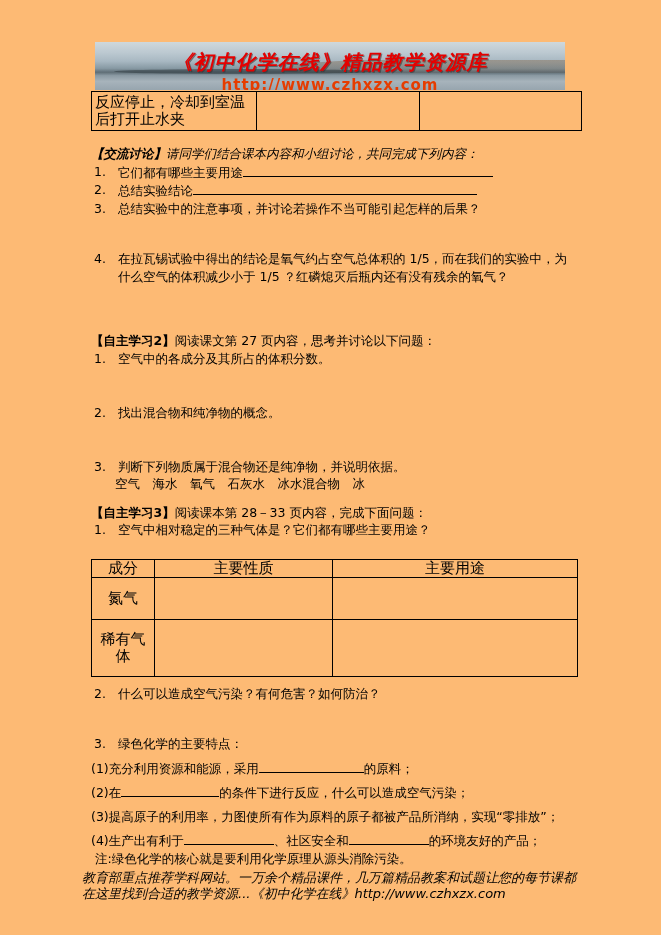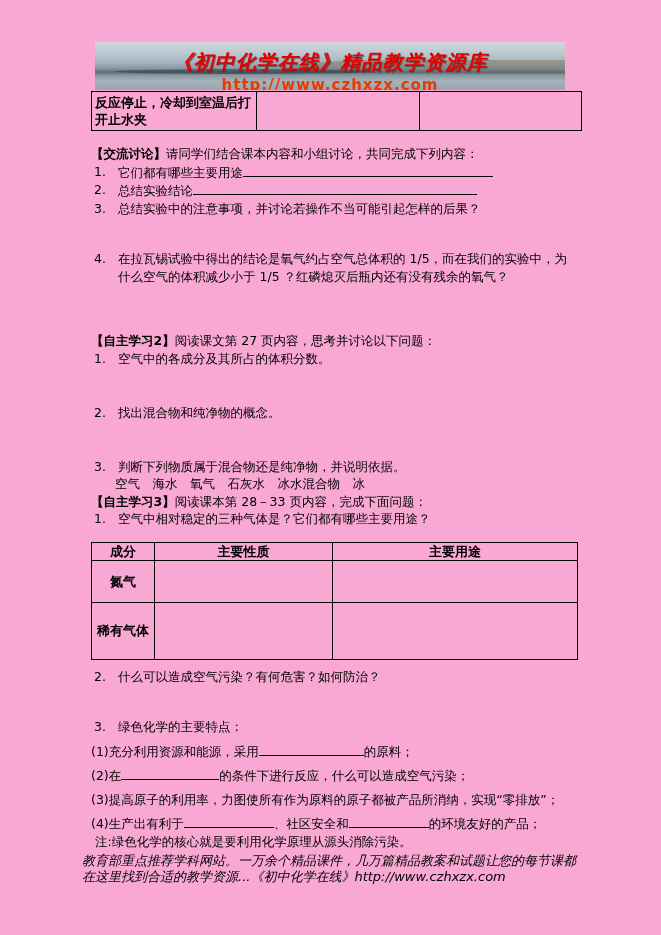--- a/index.html
+++ b/index.html
@@ -1,17 +1,17 @@
 <!DOCTYPE html>
 <html><head>
 <meta charset="utf-8">
 <style>
   html,body{margin:0;padding:0;background:#fff;}
   .page{
-    position:relative;width:661px;height:935px;background:#f9a8d4;overflow:hidden;
+    position:relative;width:661px;height:935px;background:#fdba74;overflow:hidden;
     font-family:"DejaVu Sans","Liberation Sans",sans-serif;color:#000;
   }
   
   .banner{
     position:absolute;left:95px;top:42px;width:470px;height:48px;overflow:hidden;
     background:linear-gradient(180deg,#cfd8dc 0%,#bcc9d1 22%,#a8b8c2 40%,#8799a3 55%,#5f6e76 63%,#8b9aa3 70%,#a7b3bb 82%,#97a5ae 100%);
   }
   .banner:before{ 
     content:"";position:absolute;right:0;top:38%;width:60%;height:26%;
     background:linear-gradient(180deg,rgba(138,118,96,.55),rgba(96,92,86,.25));
@@ -34,36 +34,36 @@
   .content{position:absolute;left:91px;top:91px;width:478px;}
   p{margin:0;font-size:12.5px;line-height:17.5px;}
   .bold{font-weight:bold;}
   .li{display:flex;margin:0;font-size:12.5px;line-height:17.5px;}
   .li .num{flex:none;width:24px;padding-left:3px;}
   .li .txt{flex:1;}
   .blank{display:inline-block;border-bottom:1px solid #000;height:13px;vertical-align:baseline;}
   .b250{width:250px}.b284{width:284px}.b105{width:105px}.b98{width:98px}.b90{width:90px}.b80{width:80px}
   
   table{border-collapse:collapse;table-layout:fixed;}
-  td,th{border:1px solid #000;font-size:13px;line-height:17px;font-weight:bold;}
+  td,th{border:1px solid #000;font-size:15px;line-height:17px;font-weight:normal;}
   .exp-table{width:477px;}
   .exp-table td{vertical-align:top;padding:2px 3px;}
   .exp-table .c1{width:158px;} .exp-table .c2{width:156px;} .exp-table .c3{width:155px;}
-  .gas-table{width:477px;margin-top:14px;}
+  .gas-table{width:477px;margin-top:20px;}
   .gas-table td,.gas-table th{text-align:center;vertical-align:middle;padding:0 2px;}
   .gas-table .c1{width:58px;} .gas-table .c2{width:173px;} .gas-table .c3{width:240px;}
   .gas-table .hrow{height:18px;} .gas-table .r1{height:24px;} .gas-table .r2{height:42px;} .gas-table .r3{height:57px;}
   
-  .mt-head1{margin-top:14px;}
+  .mt-head1{margin-top:14px;font-style:italic;}
   .mt-item4{margin-top:33px;}
   .mt-ss2{margin-top:47px;}
   .mt-ss2i2{margin-top:37px;}
   .mt-ss2i3{margin-top:36px;}
   .sub-indent{padding-left:24px;}
-  .mt-ss3{}
+  .mt-ss3{margin-top:11px;}
   .mt-q2{margin-top:8px;}
   .mt-q3{margin-top:33px;}
   .green{margin-top:6px;}
   .note{padding-left:4px;}
   
   .footer{margin-top:3px;margin-left:-9px;width:500px;font-size:13px;line-height:16px;font-style:italic;}
   .footer .url{font-style:italic;}
 </style>
 </head>
 <body>

